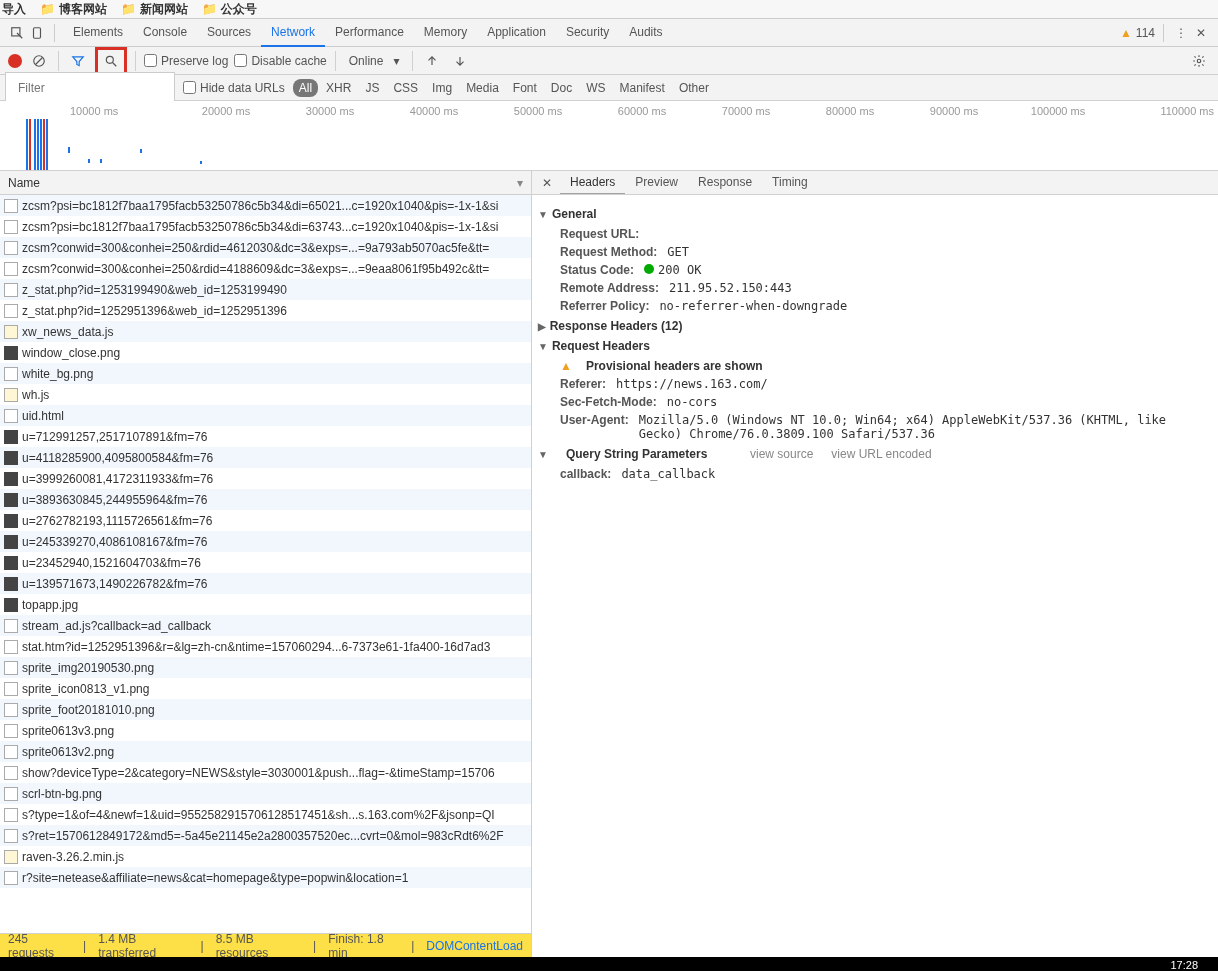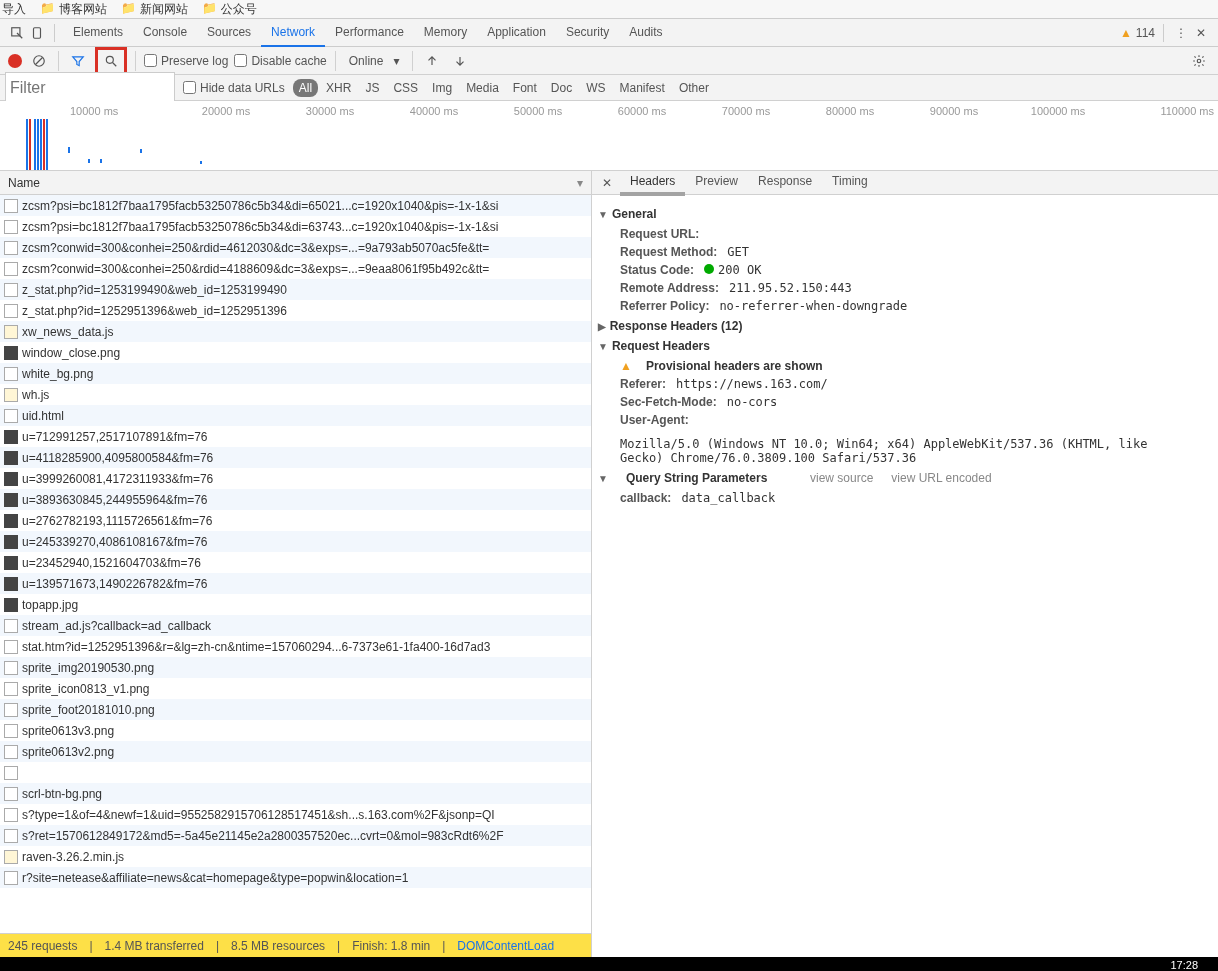--- a/index.html
+++ b/index.html
@@ -1,19 +1,19 @@
 <!DOCTYPE html>
 <html><head>
 <meta charset="utf-8">
 <style>
 * { box-sizing: border-box; margin: 0; padding: 0; }
 body { font-family: "Segoe UI", Arial, sans-serif; font-size: 12px; color: #333; background: #fff; overflow: hidden; }
 .root { display: flex; flex-direction: column; height: 971px; width: 1218px; }
 .bookmarks-bar { height: 18px; background: #f7f7f7; display: flex; align-items: center; gap: 14px; padding-left: 2px; font-size: 12px; color: #333; }
-.bm-item { display: flex; gap: 4px; }
+.bm-item { display: flex; align-items: center; gap: 4px; font-weight: bold; }
 .folder-icon { color: #f0c050; }
 .devtools { flex: 1; display: flex; flex-direction: column; border-top: 1px solid #ccc; }
 .tabs-row { display: flex; align-items: center; height: 28px; border-bottom: 1px solid #ccc; padding: 0 8px; gap: 2px; background: #f3f3f3; }
 .tab-icon { width: 18px; height: 18px; display: flex; align-items: center; justify-content: center; color: #555; cursor: pointer; }
 .tab-icon svg { width: 14px; height: 14px; }
 .tab-sep { width: 1px; height: 18px; background: #ccc; margin: 0 6px; }
 .tab { padding: 6px 10px; color: #555; cursor: pointer; }
 .tab.active { color: #1a73e8; border-bottom: 2px solid #1a73e8; }
 .spacer { flex: 1; }
 .warn-badge { color: #555; display: flex; align-items: center; gap: 4px; }
@@ -22,49 +22,49 @@
 .rec-btn { width: 14px; height: 14px; border-radius: 50%; background: #d93025; cursor: pointer; }
 .tb-icon { width: 22px; height: 22px; display: flex; align-items: center; justify-content: center; color: #555; cursor: pointer; }
 .tb-icon svg { width: 14px; height: 14px; }
 .tb-icon.blue { color: #1a73e8; }
 .tb-sep { width: 1px; height: 20px; background: #d0d0d0; margin: 0 2px; }
 .cb-wrap { display: flex; align-items: center; gap: 4px; color: #555; }
 .cb-wrap input { margin: 0; }
 .sel { color: #555; display: flex; align-items: center; gap: 10px; border: 1px solid transparent; padding: 2px 4px; }
 .search-highlight { border: 3px solid #d93025; padding: 0 2px; margin: -3px 0; }
 .filter-row { display: flex; align-items: center; height: 26px; border-bottom: 1px solid #d0d0d0; padding: 0 5px; gap: 8px; background: #f3f3f3; }
-.filter-input { width: 170px; height: 32px; padding: 2px 4px; border: 1px solid #ccc; background: #fff; font-size: 16px; }
+.filter-input { width: 170px; height: 32px; padding: 2px 12px; border: 1px solid #ccc; background: #fff; font-size: 12px; }
 .filter-pills { display: flex; align-items: center; gap: 2px; color: #555; }
 .pill { padding: 2px 6px; cursor: pointer; }
 .pill.active { background: #777; color: #fff; border-radius: 8px; }
 .timeline { height: 70px; border-bottom: 1px solid #d0d0d0; position: relative; background: #fff; }
 .timeline-labels { display: flex; font-size: 11px; color: #999; padding: 4px 0 0 0; }
 .tl-lab { flex: 1; text-align: center; }
 .tl-lab:first-child { text-align: left; padding-left: 70px; }
 .tl-lab:last-child { text-align: right; padding-right: 4px; }
 .tl-canvas { position: absolute; top: 18px; left: 0; right: 0; bottom: 0; }
 .tl-mark { position: absolute; top: 0; bottom: 0; width: 2px; }
 .split { flex: 1; display: flex; min-height: 0; }
-.left-pane { width: 592px; display: flex; flex-direction: column; border-right: 1px solid #d0d0d0; }
+.left-pane { width: 532px; display: flex; flex-direction: column; border-right: 1px solid #d0d0d0; }
 .name-hdr { height: 24px; background: #f3f3f3; border-bottom: 1px solid #d0d0d0; display: flex; align-items: center; padding: 0 8px; color: #333; justify-content: space-between; }
 .req-list { flex: 1; overflow-y: auto; }
 .req-row { height: 21px; display: flex; align-items: center; padding: 0 4px; gap: 4px; font-size: 12px; color: #333; cursor: pointer; white-space: nowrap; overflow: hidden; }
 .req-row:nth-child(odd) { background: #f2f7fd; }
 .req-row:nth-child(even) { background: #fff; }
 .ftype { width: 14px; height: 14px; display: inline-flex; align-items: center; justify-content: center; font-size: 9px; flex-shrink: 0; }
 .ftype.doc { border: 1px solid #aaa; background: #fff; }
 .ftype.js { border: 1px solid #aaa; background: #fff6d6; }
 .ftype.img { background: #444; color: #fff; }
 .status-bar { height: 24px; border-top: 1px solid #d0d0d0; background: #fde047; display: flex; align-items: center; padding: 0 8px; gap: 12px; color: #555; }
 .status-bar .link { color: #1a73e8; }
 .right-pane { flex: 1; display: flex; flex-direction: column; }
 .detail-tabs { height: 24px; background: #f3f3f3; border-bottom: 1px solid #d0d0d0; display: flex; align-items: center; padding: 0 6px; gap: 4px; }
 .close-x { width: 18px; height: 18px; display: flex; align-items: center; justify-content: center; color: #555; cursor: pointer; }
 .dtab { padding: 4px 10px; color: #555; cursor: pointer; }
-.dtab.active { color: #333; border-bottom: 4px solid #a3a3a3; }
+.dtab.active { color: #333; border-bottom: 1px solid #a3a3a3; }
 .detail-body { flex: 1; overflow-y: auto; padding: 6px 10px; font-size: 12px; }
 .section-hdr { display: flex; align-items: center; gap: 4px; font-weight: bold; color: #333; margin: 6px 0 6px -4px; cursor: pointer; }
 .section-hdr .tri { color: #666; font-size: 10px; }
 .kv { margin: 4px 0 4px 18px; display: flex; gap: 10px; flex-wrap: wrap; }
 .kv .k { font-weight: bold; color: #555; }
 .kv .v { color: #333; font-family: Consolas, monospace; }
 .status-dot { width: 10px; height: 10px; border-radius: 50%; background: #0a0; display: inline-block; margin-right: 4px; }
 .warn-sm { color: #f0a020; margin-right: 4px; }
 .qsp-links { display: flex; gap: 18px; align-items: center; }
 .qsp-links a { color: #888; font-weight: normal; cursor: pointer; }
@@ -347,20 +347,21 @@
             <div class="req-row">
               <span class="ftype doc"></span>
               <span>sprite0613v3.png</span>
             </div>
             <div class="req-row">
               <span class="ftype doc"></span>
               <span>sprite0613v2.png</span>
             </div>
             <div class="req-row">
               <span class="ftype doc"></span>
+              <span>show?deviceType=2&amp;category=NEWS&amp;style=3030001&amp;push...flag=-&amp;timeStamp=15706</span>
             </div>
             <div class="req-row">
               <span class="ftype doc"></span>
               <span>scrl-btn-bg.png</span>
             </div>
             <div class="req-row">
               <span class="ftype doc"></span>
               <span>s?type=1&amp;of=4&amp;newf=1&amp;uid=9552582915706128517451&amp;sh...s.163.com%2F&amp;jsonp=QI</span>
             </div>
             <div class="req-row">

